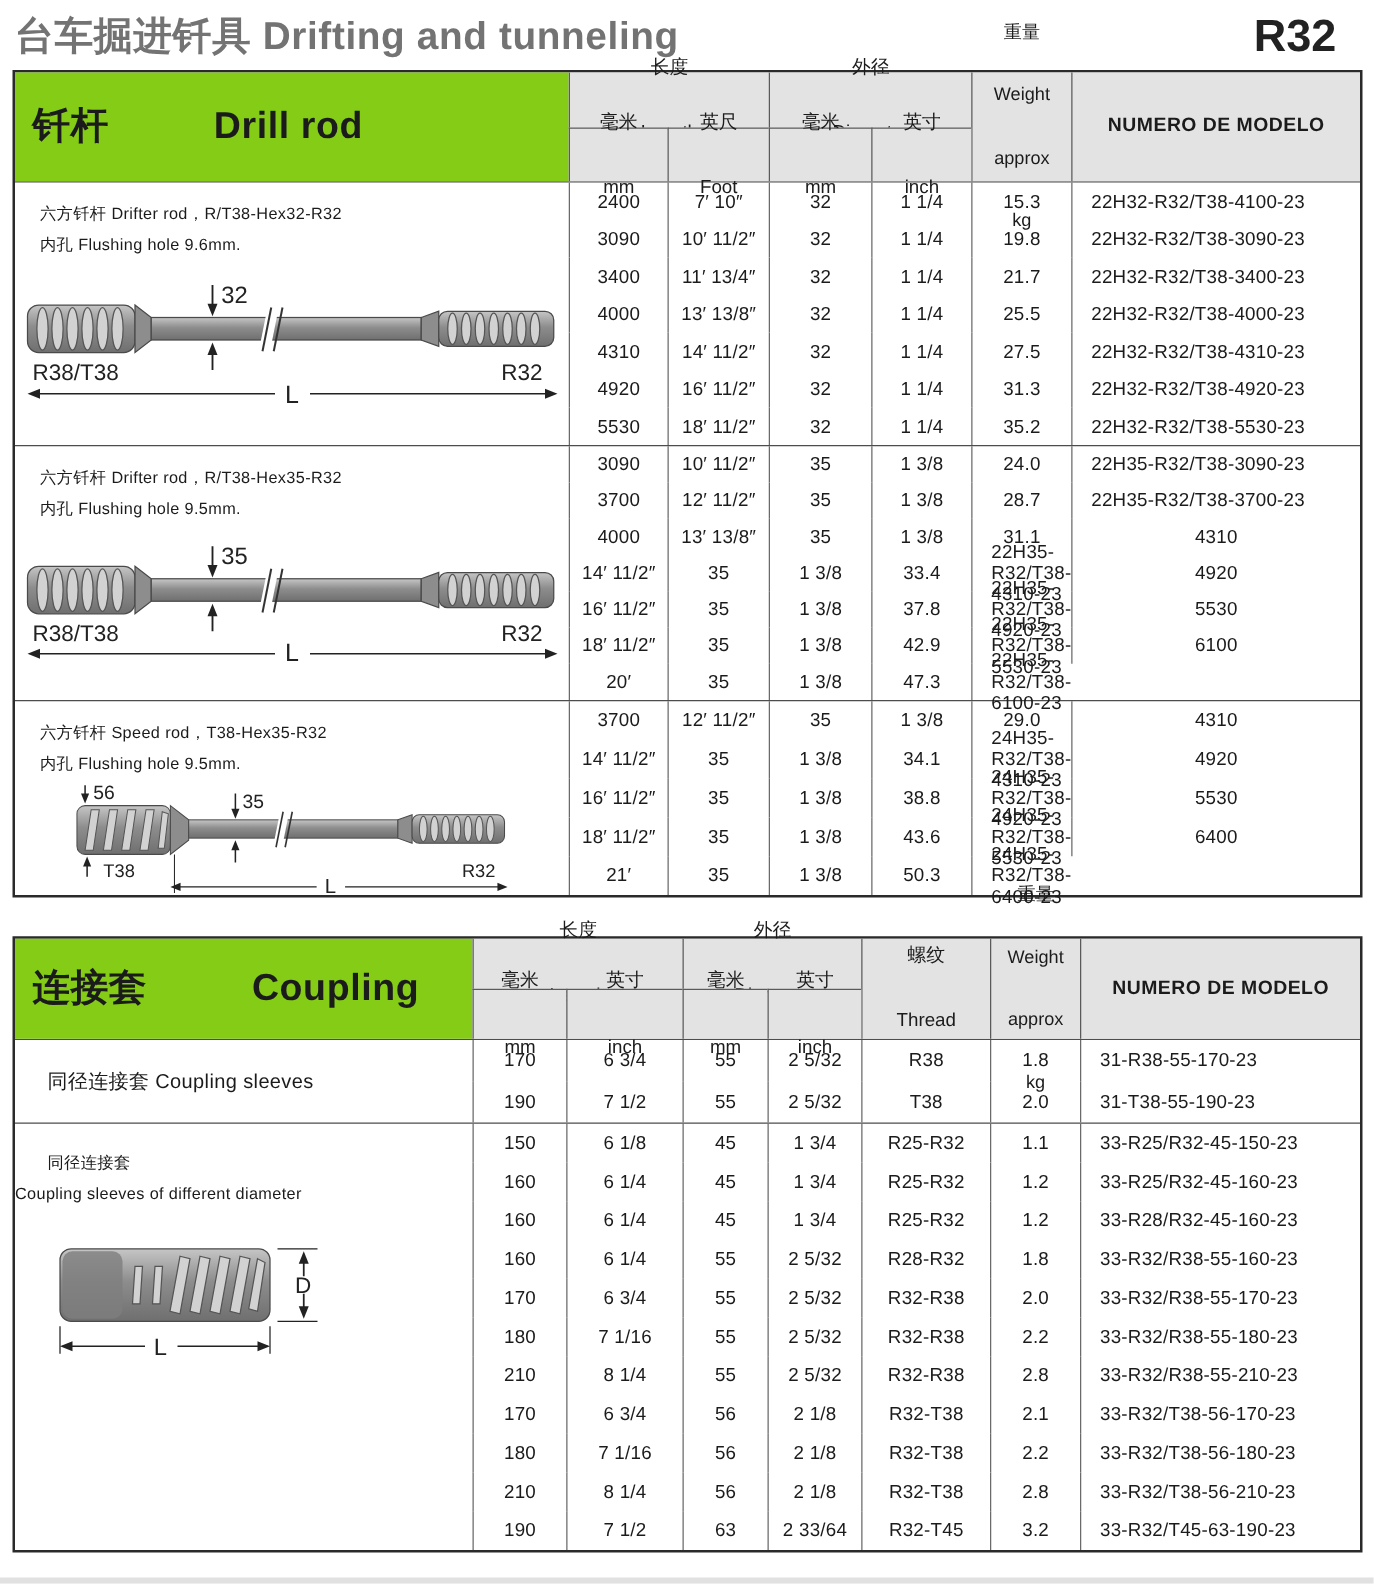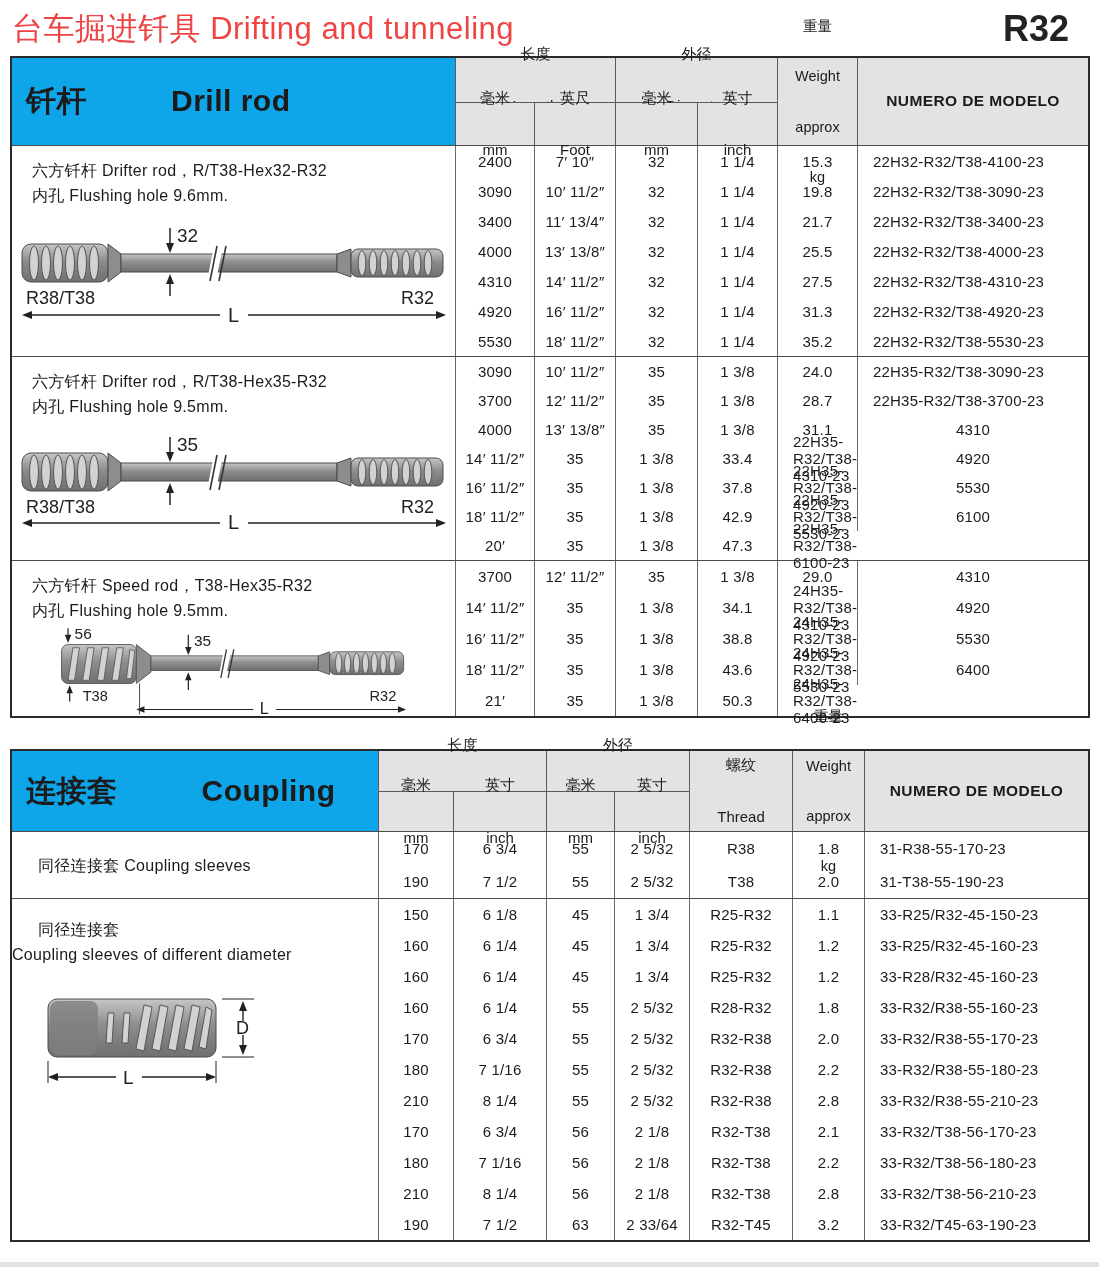--- a/index.html
+++ b/index.html
@@ -5,52 +5,52 @@
   * { box-sizing: border-box; margin: 0; padding: 0; }
   html,body { background:#ffffff; }
   body {
     width: 1099px; height: 1267px; position: relative; overflow: hidden;
     font-family: "Liberation Sans", "DejaVu Sans", sans-serif;
     color: #1b1b1b;
   }
   
   .pagehead { display:flex; justify-content:space-between; align-items:flex-start;
     padding: 8px 30px 0 12px; height: 56px; }
-  .pagehead .ptitle { font-size: 31px; font-weight: normal; letter-spacing: 0.5px; color:#ef4444;text-align:center; }
+  .pagehead .ptitle { font-size: 31px; font-weight: bold; letter-spacing: 0.5px; color:#737373;text-align:center; }
   .pagehead .pcode { font-size: 36px; font-weight: bold; color:#222; }
 
   
   .tbl { margin-left: 10px; width: 1080px; border: 2px solid #2a2a2a; background:#fff; }
   .drill { --tcols: 443px 79px 81px 82px 80px 80px 231px; }
   .coup  { --tcols: 366px 75px 93px 68px 75px 103px 72px 224px; }
 
   .thead { display:grid; grid-template-columns: var(--tcols); border-bottom: 1px solid #4d4d4d; }
   .drill .thead { grid-template-rows: 44px 43px; }
   .coup  .thead { grid-template-rows: 40px 40px; }
 
   .hcell { background:#e3e3e3; display:flex; flex-direction:column; align-items:center;
            justify-content:center; border-left:1px solid #5a5a5a; line-height:1.22;
            font-size:15px; text-align:center;gap:34px; }
   .hcell.sub { border-top:1px solid #5a5a5a; }
-  .h-desc { grid-row: 1 / span 2; grid-column: 1; background:#0ea5e9; border-left:none;
+  .h-desc { grid-row: 1 / span 2; grid-column: 1; background:#84cc16; border-left:none;
             display:flex; flex-direction:row; align-items:center; justify-content:flex-start;
             padding-left:14px; font-size:30px; font-weight:bold; letter-spacing:0.5px; }
   .h-desc .sp { width:16px; }
   .h-weight { line-height:1.12; font-size:14.5px; }
   .h-model { font-size:15.5px; letter-spacing:0.4px; font-weight:bold; }
 
   .sec { display:grid; grid-template-columns: var(--tcols); border-top:1px solid #4d4d4d; }
   .sec.first { border-top:none; }
   .cell { border-left:1px solid #6a6a6a; display:flex; align-items:center;
           justify-content:center; font-size:15px; letter-spacing:0.2px; }
   .drill .cell.c5 { justify-content:flex-start; padding-left:15px; }
   .coup  .cell.c6 { justify-content:flex-start; padding-left:15px; }
 
   .desc { grid-column:1; display:flex; flex-direction:column; align-items:flex-start; }
-  .desc .dline { font-size:16px; letter-spacing:0.3px; line-height:25px; }
+  .desc .dline { font-size:13px; letter-spacing:0.3px; line-height:25px; }
   .desc .dpad { padding:12px 0 0 20px; }
   svg text { font-family:"Liberation Sans","DejaVu Sans",sans-serif; fill:#222; }
   .rodfig { margin:10px 0 0 6px; }
   .coupfig { margin:14px 0 0 26px; }
 
   .bottom-smudge { position:absolute; left:0; bottom:0; width:100%; height:5px; background:#c9c9c9; opacity:.55; }
 </style>
 </head>
 <body>
 

